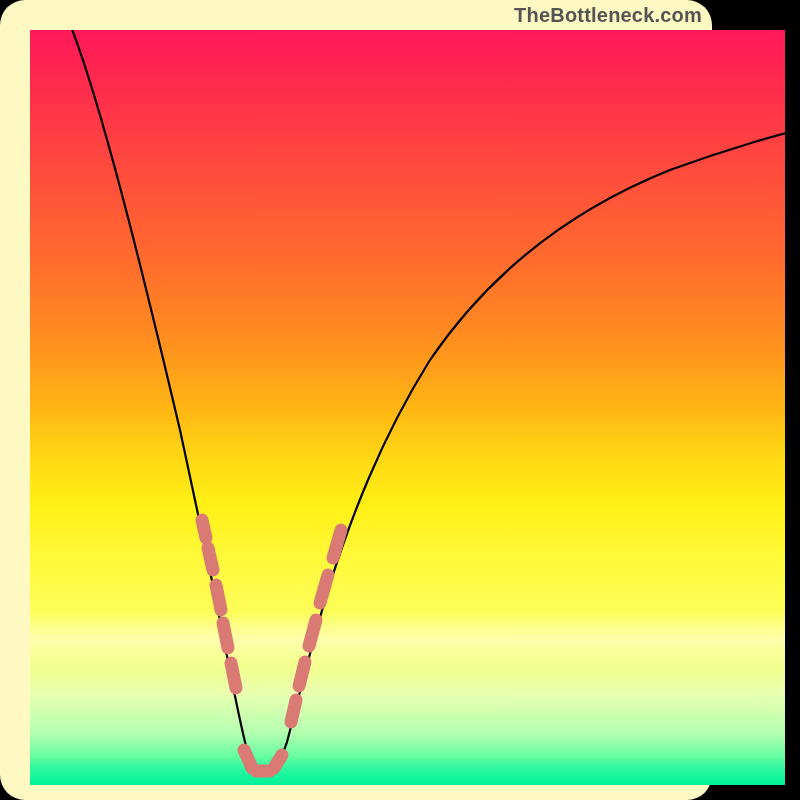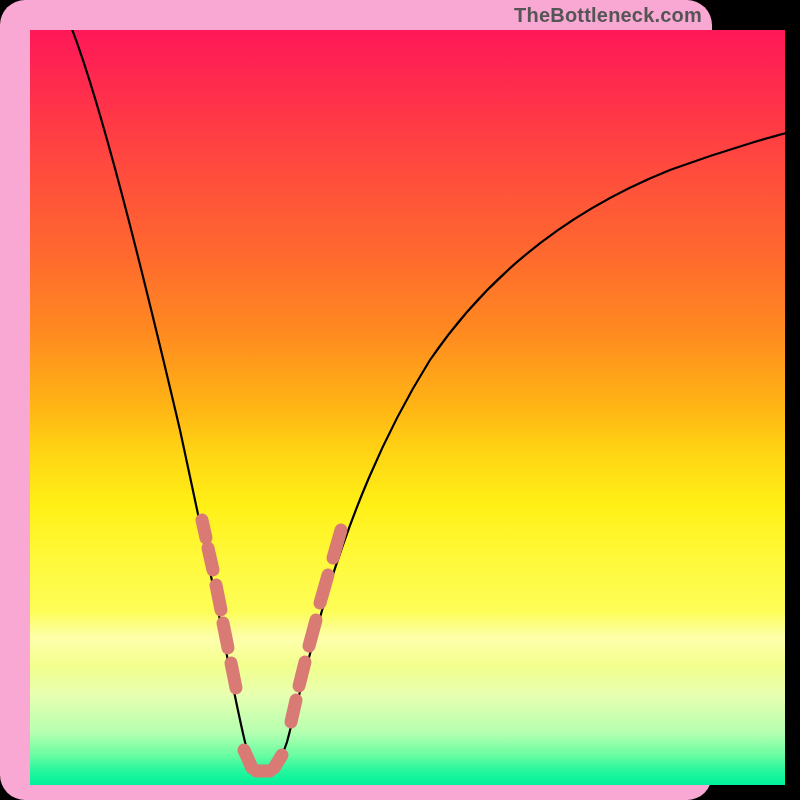--- a/index.html
+++ b/index.html
@@ -8,21 +8,21 @@
     width: 800px;
     height: 800px;
     background: #000;
     overflow: hidden;
     font-family: Arial, Helvetica, sans-serif;
   }
   .stage {
     position: relative;
     width: 712px;
     height: 800px;
-    background: #f9a8d4;
+    background: #fef9c3;
     border-radius: 25px;
   }
   .watermark {
     position: absolute;
     top: 4px;
     right: 10px;
     color: #555;
     font-size: 20px;
     font-weight: 600;
     letter-spacing: 0.2px;

